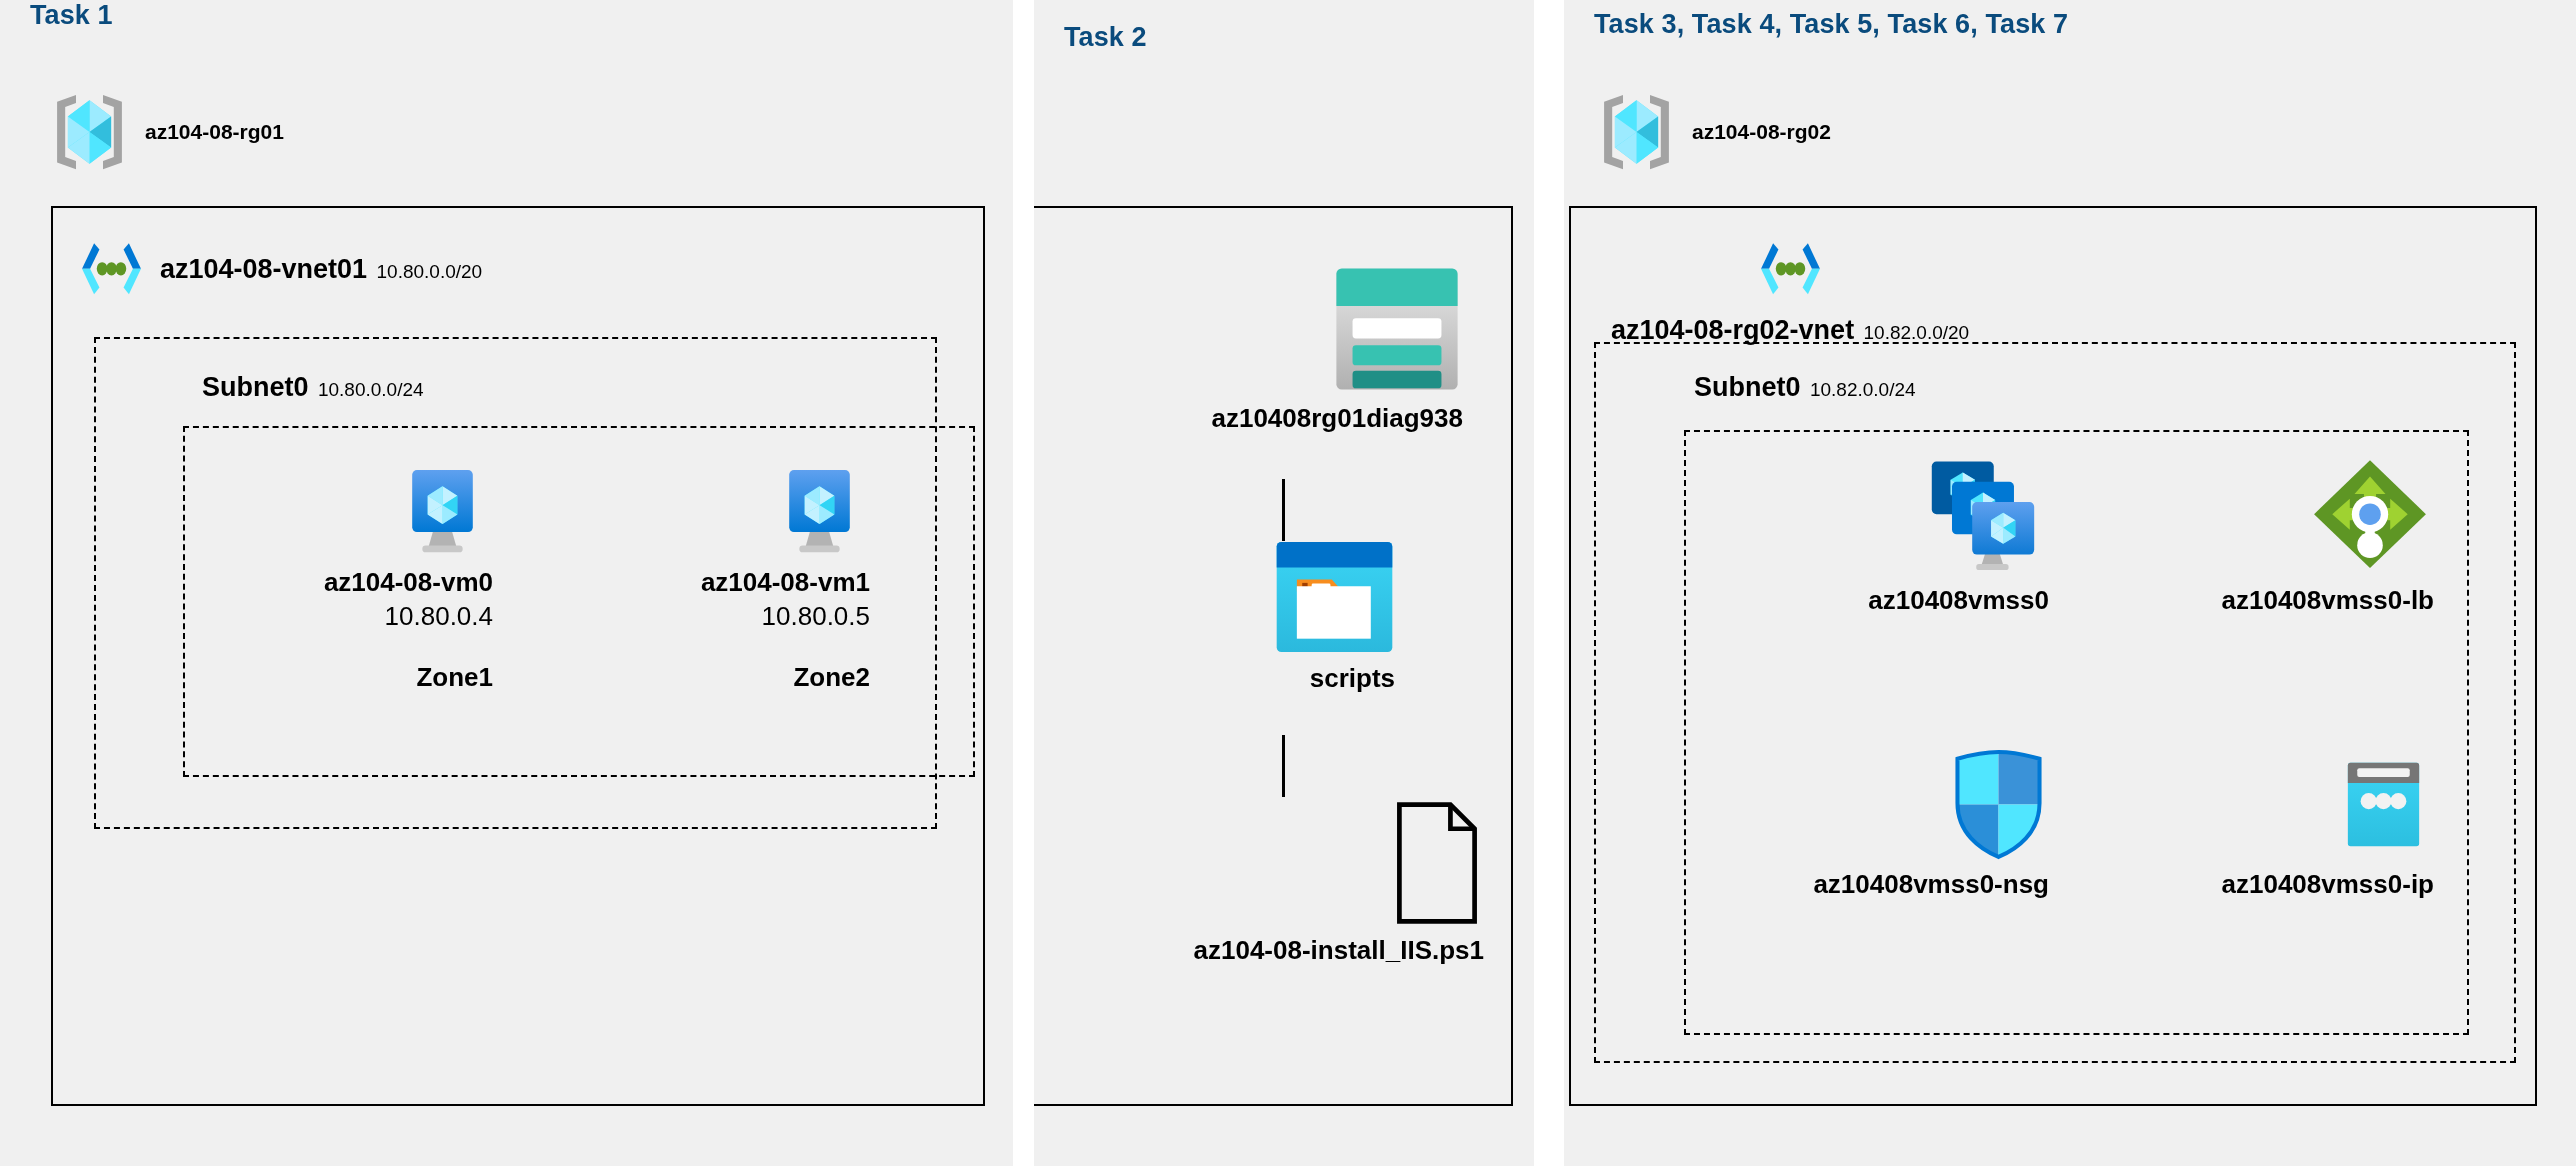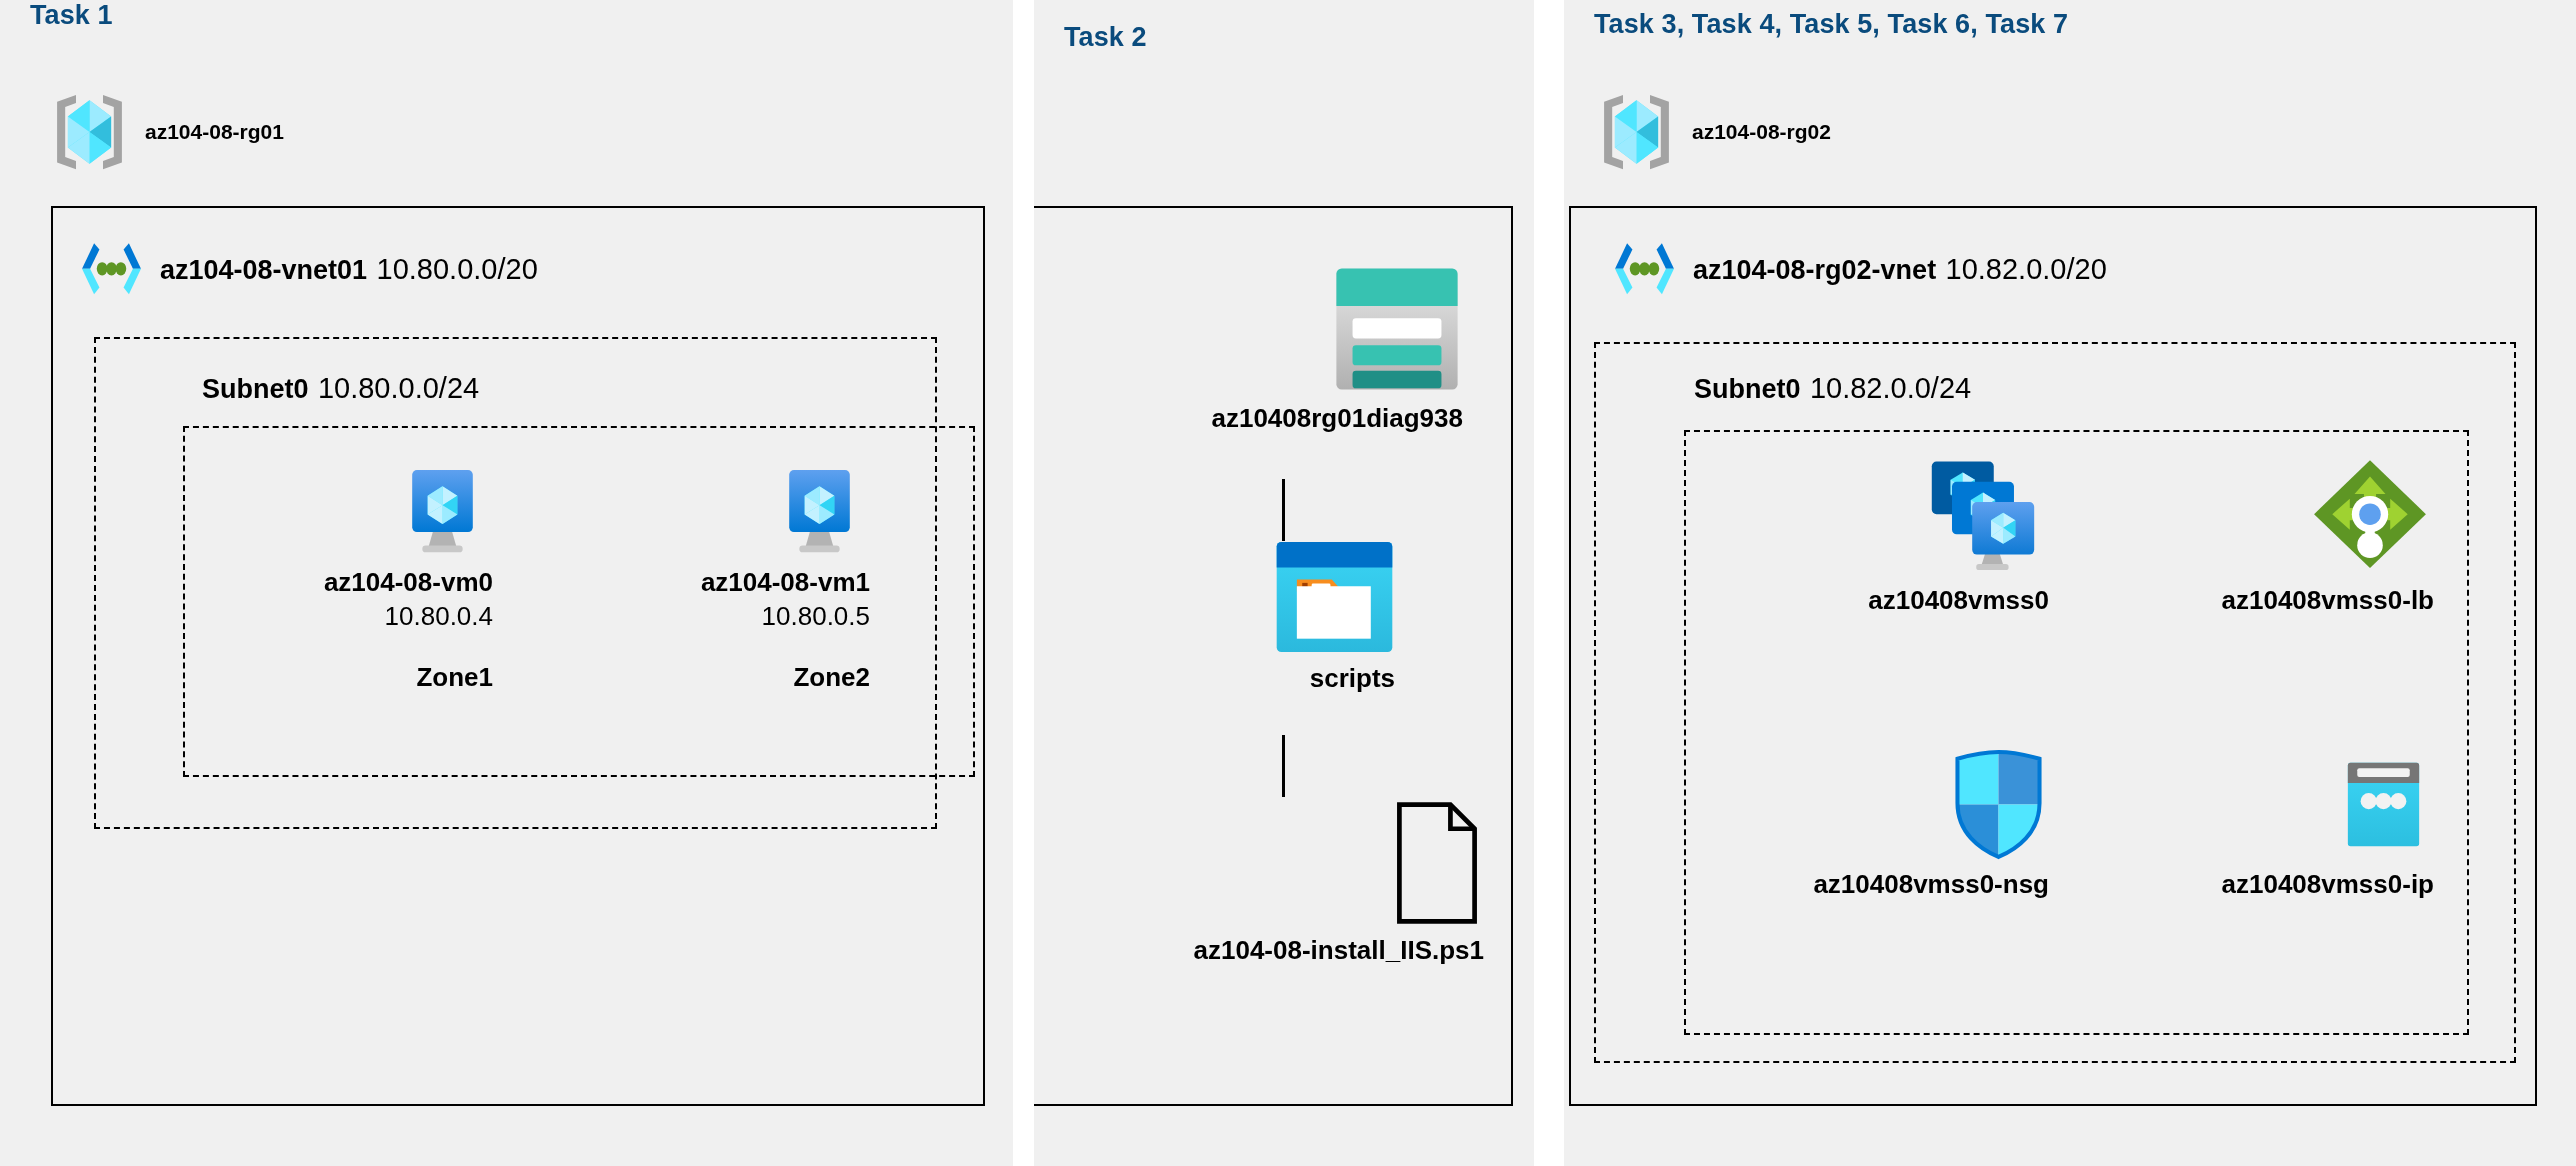--- a/index.html
+++ b/index.html
@@ -10,21 +10,21 @@
   .panel{position:absolute;background:#f0f0f0;}
   .task-label{
     position:absolute;color:#0a4b7d;font-weight:bold;font-size:27px;
     letter-spacing:0.1px;white-space:nowrap;
   }
   .rg-row{position:absolute;display:flex;align-items:center;gap:15px;}
   .rg-name{font-size:21px;font-weight:bold;color:#000;white-space:nowrap;}
   .vnet-box{position:absolute;border:2.7px solid #000;background:#f0f0f0;box-sizing:border-box;}
   .vnet-head{position:absolute;display:flex;align-items:center;gap:15px;white-space:nowrap;}
   .vnet-name{font-size:27px;font-weight:bold;color:#000;}
-  .cidr{font-size:29px;font-weight:normal;color:#000;margin-left:9.4px;}
+  .cidr{font-size:19px;font-weight:normal;color:#000;margin-left:9.4px;}
   .subnet-box{position:absolute;border:2.7px dashed #000;box-sizing:border-box;}
   .subnet-head{position:absolute;white-space:nowrap;}
   .subnet-name{font-size:27px;font-weight:bold;color:#000;}
   .inner-box{position:absolute;border:2.7px dashed #000;box-sizing:border-box;}
   .node{position:absolute;display:flex;flex-direction:column;align-items:flex-end;}
   .node-label{font-size:26px;font-weight:bold;color:#000;white-space:nowrap;text-align:center;margin-top:8px;}
   .node-sub{font-size:26px;font-weight:normal;color:#000;white-space:nowrap;text-align:center;margin-top:2.7px;}
   .node-zone{font-size:26px;font-weight:bold;color:#000;white-space:nowrap;text-align:center;margin-top:30px;}
   .connector{position:absolute;width:2.7px;background:#000;}
   svg{display:block;}
@@ -210,21 +210,21 @@
       <polygon points="60,65 60,112 28,88" fill="#9cebff"></polygon>
       <polygon points="28,42 60,18 60,65" fill="#50e6ff"></polygon>
       <polygon points="28,42 60,65 28,88" fill="#9cebff"></polygon>
     </svg>
   </span>
   <span class="rg-name">az104-08-rg02</span>
 </div>
 
 <div class="vnet-box" style="left:1569px;top:206px;width:968px;height:900px;"></div>
 
-<div class="vnet-head" style="left:1611px;top:239px;">
+<div class="vnet-head" style="left:1611px;top:239px;flex-direction:column;">
   <span>
     <svg width="67" height="61" viewBox="0 0 100 90">
       <path d="M24 6 L6 44 L18 44 L32 15 Z" fill="#0078d4"></path>
       <path d="M6 44 L24 82 L32 72 L18 44 Z" fill="#50e6ff"></path>
       <path d="M76 6 L94 44 L82 44 L68 15 Z" fill="#0078d4"></path>
       <path d="M94 44 L76 82 L68 72 L82 44 Z" fill="#50e6ff"></path>
       <ellipse cx="36" cy="44" rx="8" ry="10" fill="#5e9624"></ellipse>
       <ellipse cx="50" cy="44" rx="8" ry="10" fill="#5e9624"></ellipse>
       <ellipse cx="64" cy="44" rx="8" ry="10" fill="#5e9624"></ellipse>
     </svg>

